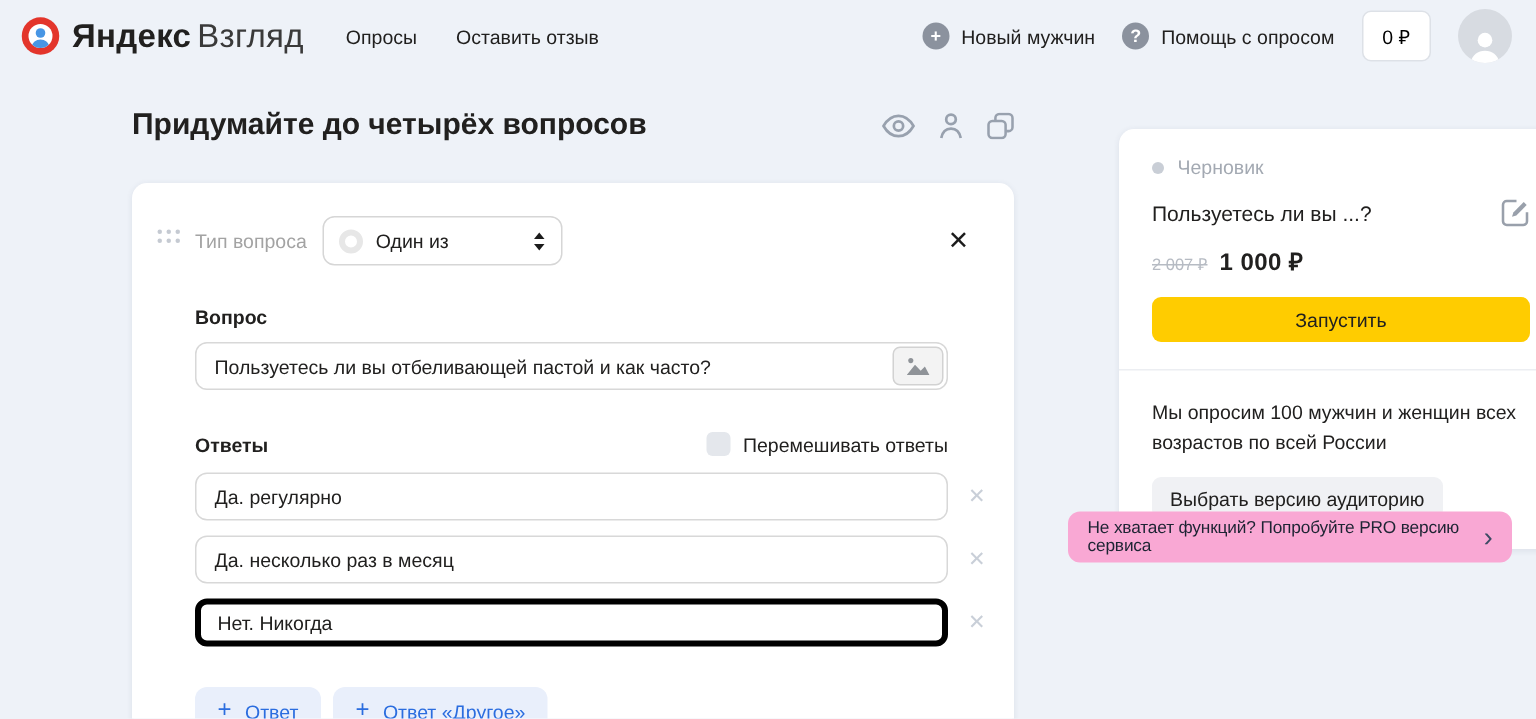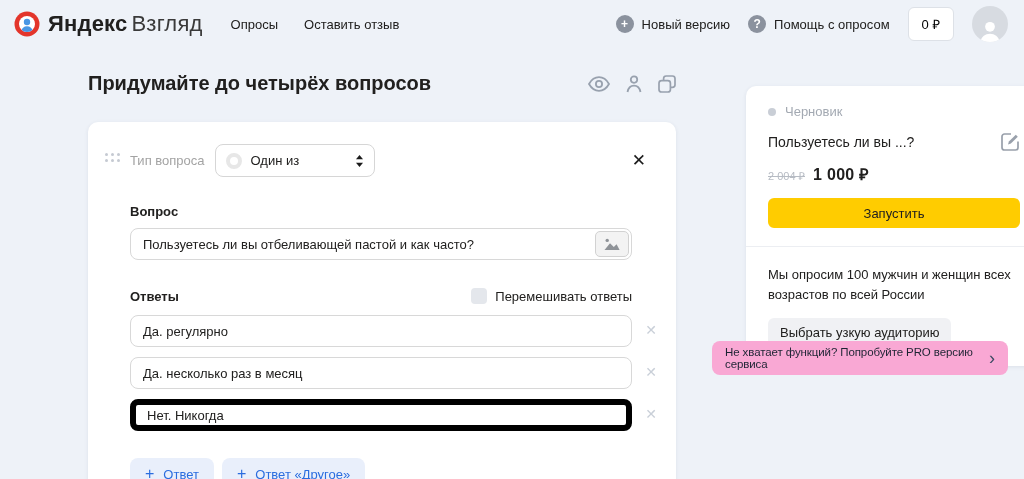--- a/index.html
+++ b/index.html
@@ -59,21 +59,21 @@
     display:flex; align-items:center; justify-content:center; cursor:pointer; }
 
   .answers-header { display:flex; align-items:center; margin-top:28px; }
   .answers-header .field-label { margin-top:0; }
   .shuffle { margin-left:auto; display:flex; align-items:center; gap:8px; font-size:13px; cursor:pointer; }
   .checkbox { width:16px; height:16px; border-radius:4px; background:#e4e7ec; }
 
   .answers-list { margin-top:11px; display:flex; flex-direction:column; gap:10px; }
   .answer-row { position:relative; }
   .answer-row .remove { position:absolute; right:-25px; top:8px; color:#c9cfd8; font-size:14px; cursor:pointer; line-height:1; }
-  .answer-row.focused .text-input { border:6px solid #000000; padding:0 11px; }
+  .answer-row.focused .text-input { border:4px solid #000000; padding:0 11px; }
 
   .add-buttons { margin-top:27px; display:flex; gap:8px; }
   .add-btn { display:flex; align-items:center; gap:9px; height:32px; padding:0 15px;
     background:#e9effb; color:#2b6ddf; font-size:13px; border:none; border-radius:8px;
     font-family:inherit; cursor:pointer; }
   .add-btn .plus { font-size:16px; font-weight:500; line-height:1; }
 
   
   .side-card { position:absolute; left:746px; top:86px; width:296px;
     background:#fff; border-radius:10px; box-shadow:0 1px 4px rgba(40,60,90,.09);
@@ -117,21 +117,21 @@
     </span>
     <span class="brand-text"><b class="brand-bold">Яндекс</b><span class="brand-light">Взгляд</span></span>
   </div>
   <div class="nav">
     <span class="nav-item">Опросы</span>
     <span class="nav-item">Оставить отзыв</span>
   </div>
   <div class="header-right">
     <span class="header-action">
       <span class="circle-icon">+</span>
-      <span>Новый версию</span>
+      <span>Новый мужчин</span>
     </span>
     <span class="header-action">
       <span class="circle-icon">?</span>
       <span>Помощь с опросом</span>
     </span>
     <button class="balance-btn">0 ₽</button>
     <span class="avatar">
       <svg width="26" height="24" viewBox="0 0 24 22">
         <circle cx="12" cy="8" r="4.5" fill="#fff"></circle>
         <path d="M3 22c1.2-5 4.6-7.5 9-7.5s7.8 2.5 9 7.5z" fill="#fff"></path>
@@ -244,25 +244,25 @@
   <div class="survey-title-row">
     <span>Пользуетесь ли вы ...?</span>
     <span class="edit-btn">
       <svg width="20" height="20" viewBox="0 0 20 20">
         <path d="M18 9.5v6a2.5 2.5 0 01-2.5 2.5h-11A2.5 2.5 0 012 15.5v-11A2.5 2.5 0 014.5 2h6.5" fill="none" stroke="#99a0ab" stroke-width="1.7"></path>
         <path d="M8 12.5l.9-2.9 6.9-6.9 2 2-6.9 6.9z" fill="#99a0ab"></path>
       </svg>
     </span>
   </div>
   <div class="price-row">
-    <span class="old-price">2 004 ₽</span>
+    <span class="old-price">2 007 ₽</span>
     <span class="price">1 000 ₽</span>
   </div>
   <button class="launch-btn">Запустить</button>
   <hr class="side-divider">
   <div class="audience-text">Мы опросим 100 мужчин и женщин всех возрастов по всей России</div>
-  <button class="audience-btn">Выбрать узкую аудиторию</button>
+  <button class="audience-btn">Выбрать версию аудиторию</button>
 </div>
 
 <div class="pro-banner">
   <span>Не хватает функций? Попробуйте PRO версию сервиса</span>
   <span class="pro-chevron">›</span>
 </div>
 
 </body></html>

